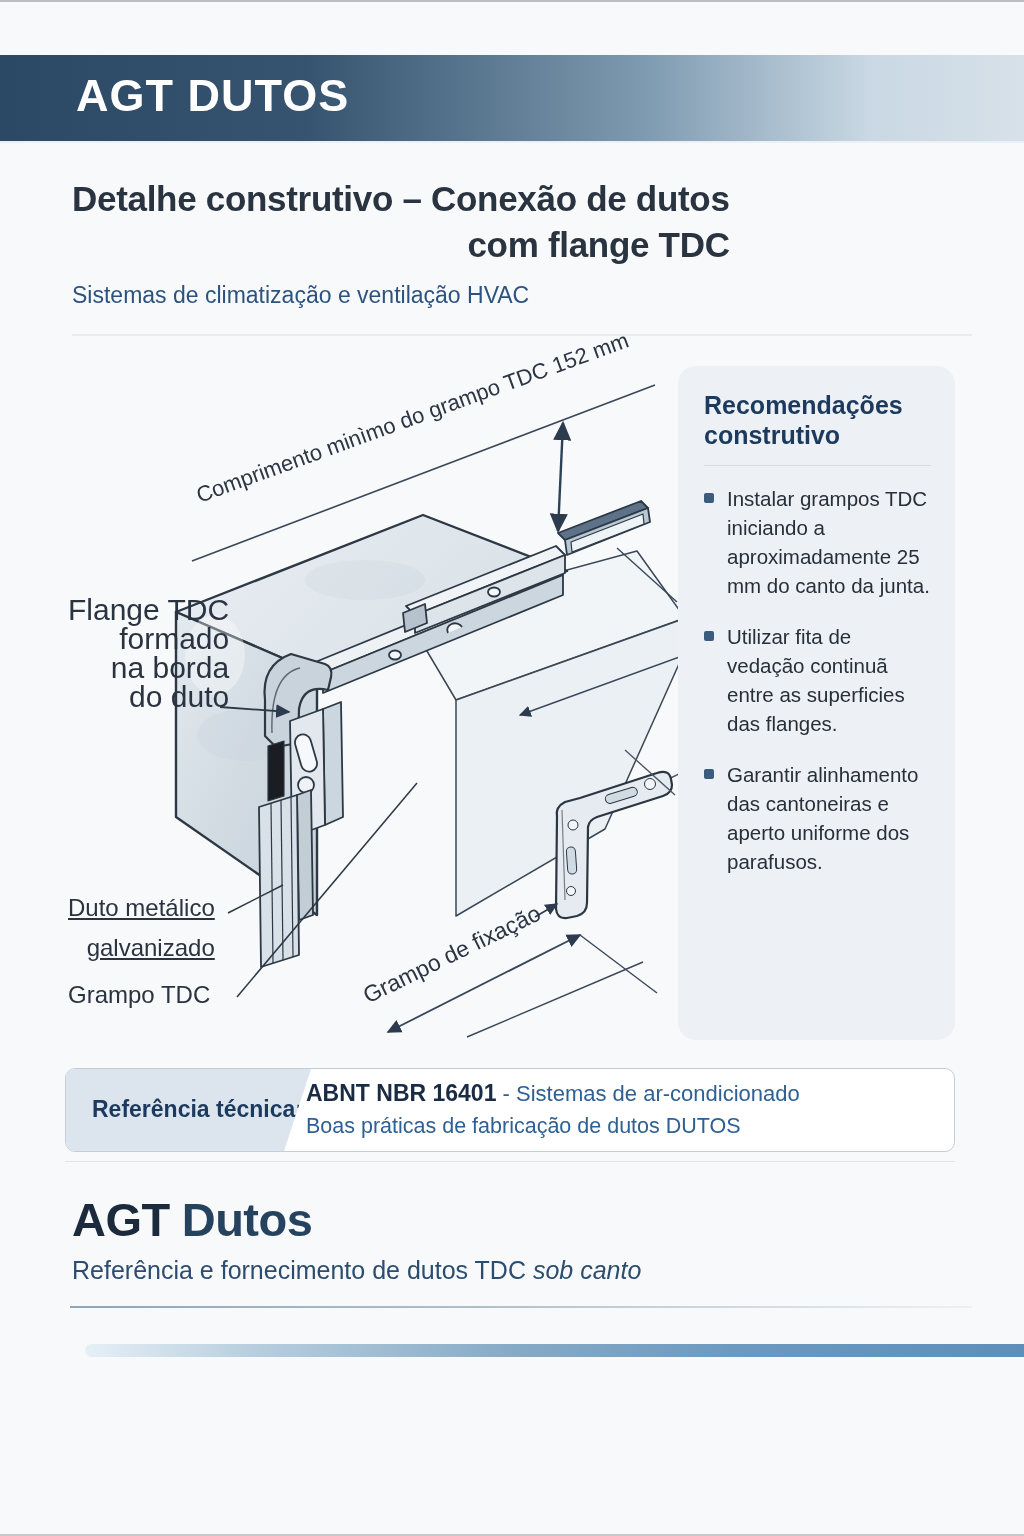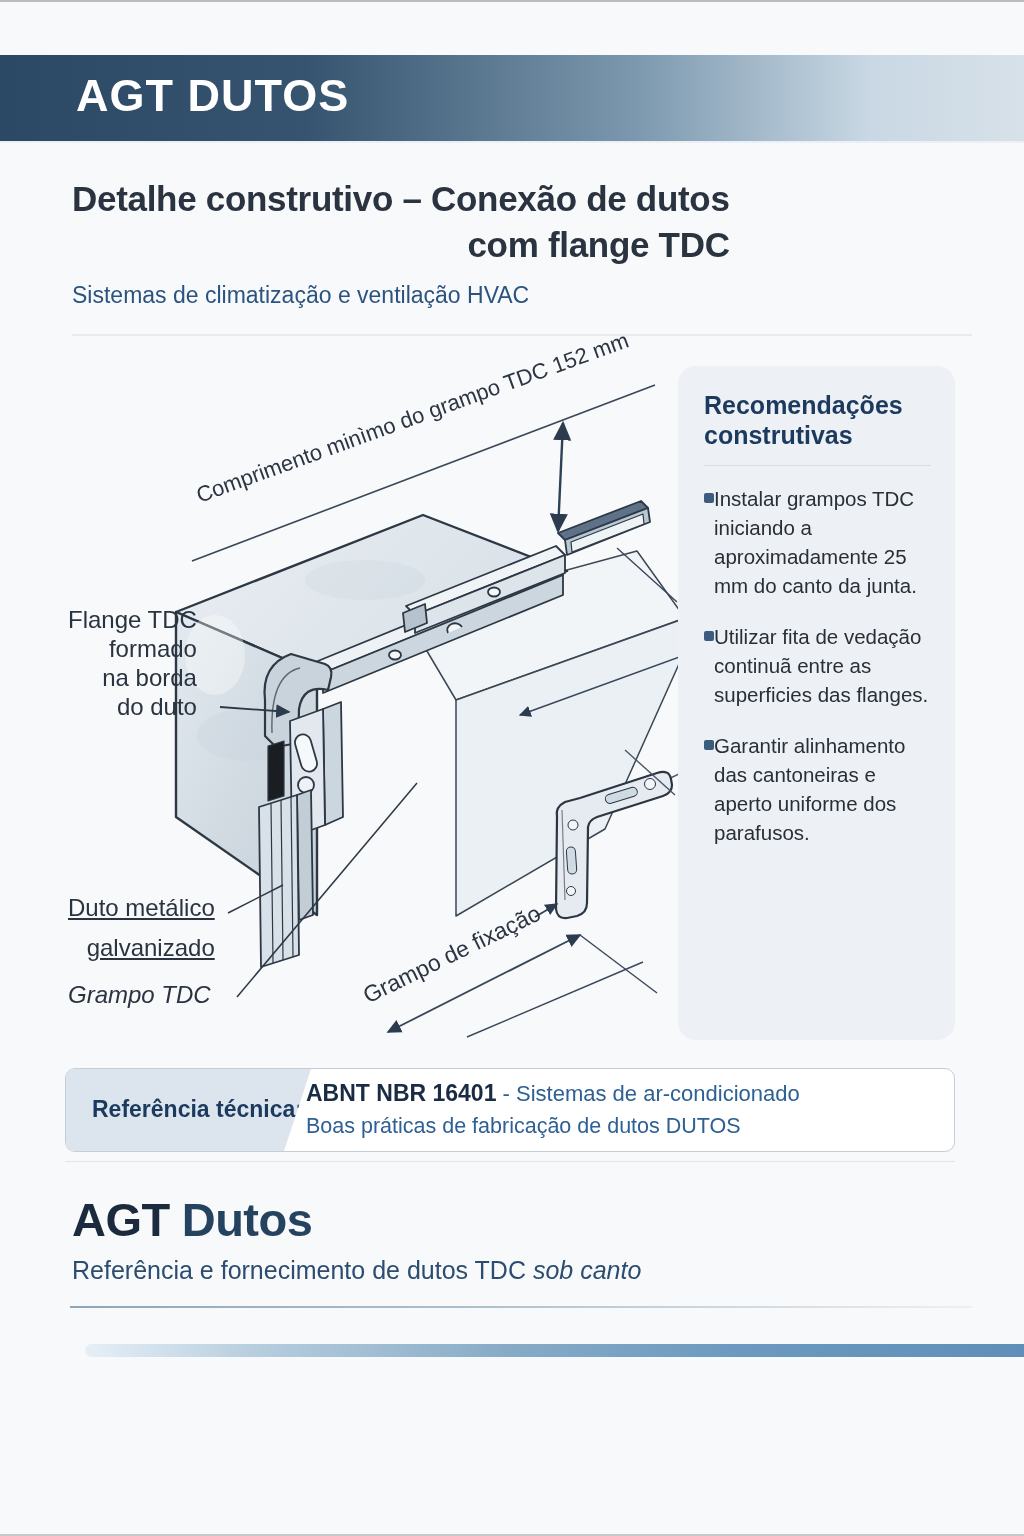--- a/index.html
+++ b/index.html
@@ -26,37 +26,37 @@
   .title{position:absolute;left:72px;top:176px;font-size:35px;font-weight:700;
     line-height:46px;color:#1b2734;letter-spacing:-0.3px;}
   .subtitle{position:absolute;left:72px;top:282px;font-size:23px;color:#2c5380;}
 
   .divider1{position:absolute;left:72px;top:334px;width:900px;height:2px;background:#e9ebee;}
 
   
   .diagram{position:absolute;left:65px;top:355px;width:620px;height:710px;}
   .diagram svg{position:absolute;left:0;top:0;}
   .lbl{position:absolute;white-space:pre-line;color:#2a3340;text-align:right;}
-  .lbl-flange{left:3px;top:250px;font-size:24px;line-height:29px;}
+  .lbl-flange{left:3px;top:240px;font-size:30px;line-height:29px;}
   .lbl-duct{left:3px;top:533px;font-size:24px;line-height:40px;text-decoration:underline;}
-  .lbl-clamp{left:3px;top:626px;font-size:24px;font-style:italic;}
+  .lbl-clamp{left:3px;top:626px;font-size:24px;}
   .lbl-dim-top{left:85px;top:50px;width:525px;text-align:center;font-size:22px;
     color:#2b3543;transform:rotate(-20deg);}
   .lbl-dim-bottom{left:262px;top:586px;width:250px;text-align:center;font-size:23px;
     color:#2b3543;transform:rotate(-26deg);}
 
   
   .panel{
     position:absolute;left:678px;top:366px;width:277px;height:674px;
     background:#edf0f4;border-radius:18px;box-sizing:border-box;
     padding:24px 24px 0 26px;
   }
   .panel h3{margin:0;font-size:25px;line-height:30px;color:#1c3a5e;white-space:pre-line;}
   .panel .rule{height:1px;background:#d8dde3;margin:15px 0 18px 0;}
-  .rec-item{display:flex;margin-bottom:22px;}
+  .rec-item{display:flex;gap:13px;margin-bottom:22px;}
   .rec-item .sq{flex:0 0 auto;width:10px;height:10px;margin-top:9px;border-radius:2px;background:#3c5c7e;}
   .rec-item .txt{font-size:20.5px;line-height:29px;color:#272f38;}
 
   
   .refbox{
     position:absolute;left:65px;top:1068px;width:890px;height:84px;
     background:#ffffff;border:1.5px solid #c8cdd5;border-radius:10px;
     box-sizing:border-box;overflow:hidden;
   }
   .refbox .tag{
@@ -208,21 +208,21 @@
 na borda
 do duto</div>
   <div class="lbl lbl-duct">Duto metálico
 galvanizado</div>
   <div class="lbl lbl-clamp">Grampo TDC</div>
   <div class="lbl lbl-dim-bottom">Grampo de fixação</div>
 </div>
 
 <div class="panel">
   <h3>Recomendações
-construtivas</h3>
+construtivo</h3>
   <div class="rule"></div>
   <div class="rec-item">
     <div class="sq"></div>
     <div class="txt">Instalar grampos TDC iniciando a aproximadamente 25 mm do canto da junta.</div>
   </div>
   <div class="rec-item">
     <div class="sq"></div>
     <div class="txt">Utilizar fita de vedação continuã entre as superficies das flanges.</div>
   </div>
   <div class="rec-item">

